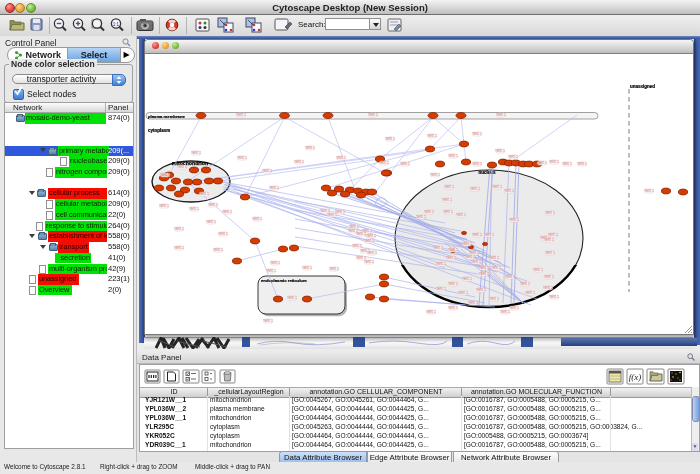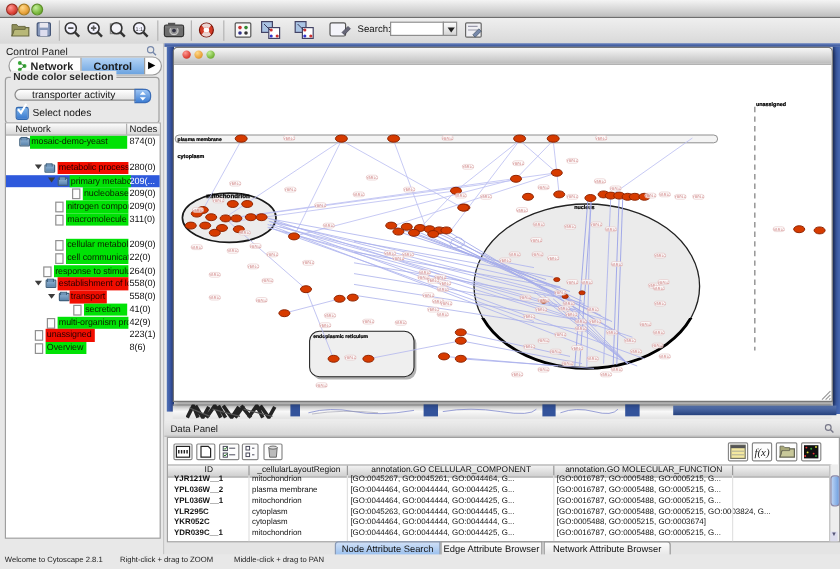--- a/index.html
+++ b/index.html
@@ -46,20 +46,21 @@
 #dpanel{left:137px;top:351px;width:563px;height:111px;background:#e4e4e4;}
 
 #statusbar{left:0;top:462px;width:700px;height:12px;background:#e8e8e8;font-size:6.4px;color:#1a1a1a;}
 </style>
 </head>
 <body>
 <div class="abs" id="titlebar">
   <div class="tl" style="left:5px;background:radial-gradient(circle at 35% 30%,#ff9a94,#dd4338 60%,#b02c22);border:0.5px solid #9d2b22;"></div>
   <div class="tl" style="left:15px;background:radial-gradient(circle at 35% 30%,#ffd98a,#e9a33c 60%,#c07d1e);border:0.5px solid #a97b1e;"></div>
   <div class="tl" style="left:26px;background:radial-gradient(circle at 35% 30%,#c4ef9a,#7cba40 60%,#5a9427);border:0.5px solid #5d8f28;"></div>
+  <div id="title-text">Cytoscape Desktop (New Session)</div>
 </div>
 <div class="abs" id="toolbar">
   <div class="tsep" style="left:49px"></div>
   <div class="tsep" style="left:131px"></div>
   <div class="tsep" style="left:159px"></div>
   <div class="tsep" style="left:186px"></div>
   <svg width="700" height="21" style="position:absolute;left:0;top:0;">
 <g>
 
 <path d="M10 15 L12 8 L24 8 L24 15 Z" fill="#b8b878" stroke="#6a6a40" stroke-width="1"></path>
@@ -138,74 +139,69 @@
       <line x1="5.5" y1="5.5" x2="8" y2="8" stroke="#7788aa" stroke-width="1.2"></line>
     </svg>
   <div id="cp-tabs">
     <div id="tab-net"><svg width="9" height="10" style="vertical-align:-2px;">
           <circle cx="2.5" cy="2.5" r="1.6" fill="#3aaa3a"></circle>
           <circle cx="6.5" cy="5" r="1.6" fill="#3aaa3a"></circle>
           <circle cx="2.5" cy="8" r="1.6" fill="#3aaa3a"></circle>
           <line x1="2.5" y1="2.5" x2="6.5" y2="5" stroke="#2a7a2a" stroke-width="0.7"></line>
           <line x1="2.5" y1="8" x2="6.5" y2="5" stroke="#2a7a2a" stroke-width="0.7"></line>
         </svg> Network</div>
-    <div id="tab-mosaic">Control</div>
+    <div id="tab-mosaic">Select</div>
     <div id="tab-arr">▶</div>
   </div>
   <div id="grpbox"></div>
   <div id="grplabel">Node color selection</div>
   <div id="dropdown">transporter activity<div id="dd-btn">
         <svg width="12" height="10" style="position:absolute;left:0;top:0;">
           <path d="M3.5 4 L6 1.2 L8.5 4 Z" fill="#fff"></path>
           <path d="M3.5 6 L6 8.8 L8.5 6 Z" fill="#fff"></path>
         </svg>
       </div></div>
   <div id="checkbox"></div>
     <svg style="position:absolute;left:13px;top:49px;" width="14" height="14">
       <path d="M2 6 L4.5 9 L9 1.5" stroke="#fff" stroke-width="1.8" fill="none"></path>
     </svg>
   <div id="cb-label">Select nodes</div>
   <div id="nettable">
     <div id="nt-head">
         <span style="position:absolute;left:8px;">Network</span>
-        <span style="position:absolute;left:103px;">Nodes</span>
+        <span style="position:absolute;left:103px;">Panel</span>
       <div style="position:absolute;left:100px;top:0;width:1px;height:9px;background:#b0b0b0;"></div>
       </div>
     <div id="tree">
         <div class="trow" style="top:0.4px;">
           <div class="folder" style="left:11px;"></div>
           <div class="tlab g" style="left:20px;width:79px;">mosaic-demo-yeast</div>
           <div class="tnum" style="">874(0)</div>
         </div>
-<div class="trow" style="top:21.8px;">
-          <div class="arrow" style="left:24px;"></div>
-          <div class="folder" style="left:32px;"></div>
-          <div class="tlab r" style="left:43px;width:57px;">metabolic process</div>
-          <div class="tnum" style="">280(0)</div>
-        </div>
 <div class="trow" style="top:32.6px;background:#2e59dc;">
           <div class="arrow" style="left:35px;"></div>
           <div class="folder" style="left:43px;"></div>
           <div class="tlab g" style="left:53px;width:49px;">primary metabol</div>
           <div class="tnum" style="color:#fff;">209(...</div>
         </div>
 <div class="trow" style="top:43.3px;">
           <div class="ficon" style="left:55px;"></div>
           <div class="tlab g" style="left:64px;width:36px;">nucleobase-con</div>
           <div class="tnum" style="">209(0)</div>
         </div>
 <div class="trow" style="top:54.0px;">
           <div class="ficon" style="left:41px;"></div>
           <div class="tlab g" style="left:50px;width:50px;">nitrogen compou</div>
           <div class="tnum" style="">209(0)</div>
         </div>
-<div class="trow" style="top:64.7px;">
-          <div class="ficon" style="left:41px;"></div>
-          <div class="tlab g" style="left:50px;width:50px;">macromolecule</div>
-          <div class="tnum" style="">311(0)</div>
+<div class="trow" style="top:75.4px;">
+          <div class="arrow" style="left:24px;"></div>
+          <div class="folder" style="left:32px;"></div>
+          <div class="tlab r" style="left:43px;width:57px;">cellular process</div>
+          <div class="tnum" style="">614(0)</div>
         </div>
 <div class="trow" style="top:86.2px;">
           <div class="ficon" style="left:41px;"></div>
           <div class="tlab g" style="left:50px;width:50px;">cellular metabol</div>
           <div class="tnum" style="">209(0)</div>
         </div>
 <div class="trow" style="top:96.9px;">
           <div class="ficon" style="left:41px;"></div>
           <div class="tlab g" style="left:50px;width:50px;">cell communicat</div>
           <div class="tnum" style="">22(0)</div>
@@ -222,37 +218,37 @@
           <div class="tnum" style="">558(0)</div>
         </div>
 <div class="trow" style="top:129.0px;">
           <div class="arrow" style="left:35px;"></div>
           <div class="folder" style="left:44px;"></div>
           <div class="tlab r" style="left:53px;width:29px;">transport</div>
           <div class="tnum" style="">558(0)</div>
         </div>
 <div class="trow" style="top:139.8px;">
           <div class="ficon" style="left:56px;"></div>
-          <div class="tlab g" style="left:65px;width:34px;">secretion</div>
+          <div class="tlab g" style="left:50px;width:34px;text-align:right;">secretion</div>
           <div class="tnum" style="">41(0)</div>
         </div>
 <div class="trow" style="top:150.5px;">
           <div class="ficon" style="left:34px;"></div>
           <div class="tlab g" style="left:43px;width:57px;">multi-organism pro</div>
           <div class="tnum" style="">42(9)</div>
         </div>
 <div class="trow" style="top:161.2px;">
           <div class="ficon" style="left:24px;"></div>
           <div class="tlab r" style="left:33px;width:39px;">unassigned</div>
           <div class="tnum" style="">223(1)</div>
         </div>
 <div class="trow" style="top:171.9px;">
           <div class="ficon" style="left:24px;"></div>
           <div class="tlab g" style="left:33px;width:32px;">Overview</div>
-          <div class="tnum" style="">8(6)</div>
+          <div class="tnum" style="">2(0)</div>
         </div>
       </div>
   </div>
 </div>
 <div class="abs" id="mdi">
 
 <div class="abs" style="left:0px;top:0px;width:563px;height:3px;background:linear-gradient(#6d86c0,#33519a);"></div>
 <div class="abs" style="left:1.5px;top:3px;width:6px;height:304px;background:linear-gradient(90deg,#5272b4,#3a58a6 50%,#263d7c);"></div>
 <div class="abs" style="left:556.5px;top:3px;width:6.5px;height:306px;background:linear-gradient(90deg,#253c74,#3c5ca8 45%,#4668b0);"></div>
 
@@ -965,21 +961,21 @@
 </div>
 <div class="abs" style="left:0;top:0;width:563px;height:12px;background:linear-gradient(#ececec,#d6d6d6);border-bottom:1px solid #b5b5b5;">
  <span style="position:absolute;left:5px;top:2px;font-size:8px;color:#222;">Data Panel</span>
  <svg width="8" height="8" style="position:absolute;right:5px;top:2px;">
         <circle cx="3.2" cy="3.2" r="2.4" fill="none" stroke="#778" stroke-width="1"></circle>
         <line x1="5" y1="5" x2="7.5" y2="7.5" stroke="#778" stroke-width="1.2"></line>
       </svg>
 </div>
 
 <div class="abs" style="left:142px;top:100px;height:13px;font-size:7.8px;color:#111;">
- <span style="position:absolute;left:0px;top:0;width:86px;height:12px;background:linear-gradient(#cfe0f7,#93bbec);border:1px solid #8a9ab5;border-radius:3px 0 0 3px;text-align:center;line-height:12px;">Node Attribute Search</span>
+ <span style="position:absolute;left:0px;top:0;width:86px;height:12px;background:linear-gradient(#cfe0f7,#93bbec);border:1px solid #8a9ab5;border-radius:3px 0 0 3px;text-align:center;line-height:12px;">Data Attribute Browser</span>
  <span style="position:absolute;left:88px;top:0;width:83px;height:12px;background:linear-gradient(#fdfdfd,#e4e4e4);border:1px solid #9a9a9a;text-align:center;line-height:12px;">Edge Attribute Browser</span>
  <span style="position:absolute;left:174px;top:0;width:104px;height:12px;background:linear-gradient(#fdfdfd,#e4e4e4);border:1px solid #9a9a9a;border-radius:0 3px 3px 0;text-align:center;line-height:12px;">Network Attribute Browser</span>
 </div>
 </div>
 <div class="abs" id="statusbar">
   <span style="position:absolute;left:4px;top:1px;">Welcome to Cytoscape 2.8.1</span>
   <span style="position:absolute;left:100px;top:1px;">Right-click + drag to ZOOM</span>
   <span style="position:absolute;left:195px;top:1px;">Middle-click + drag to PAN</span>
 </div>
 

